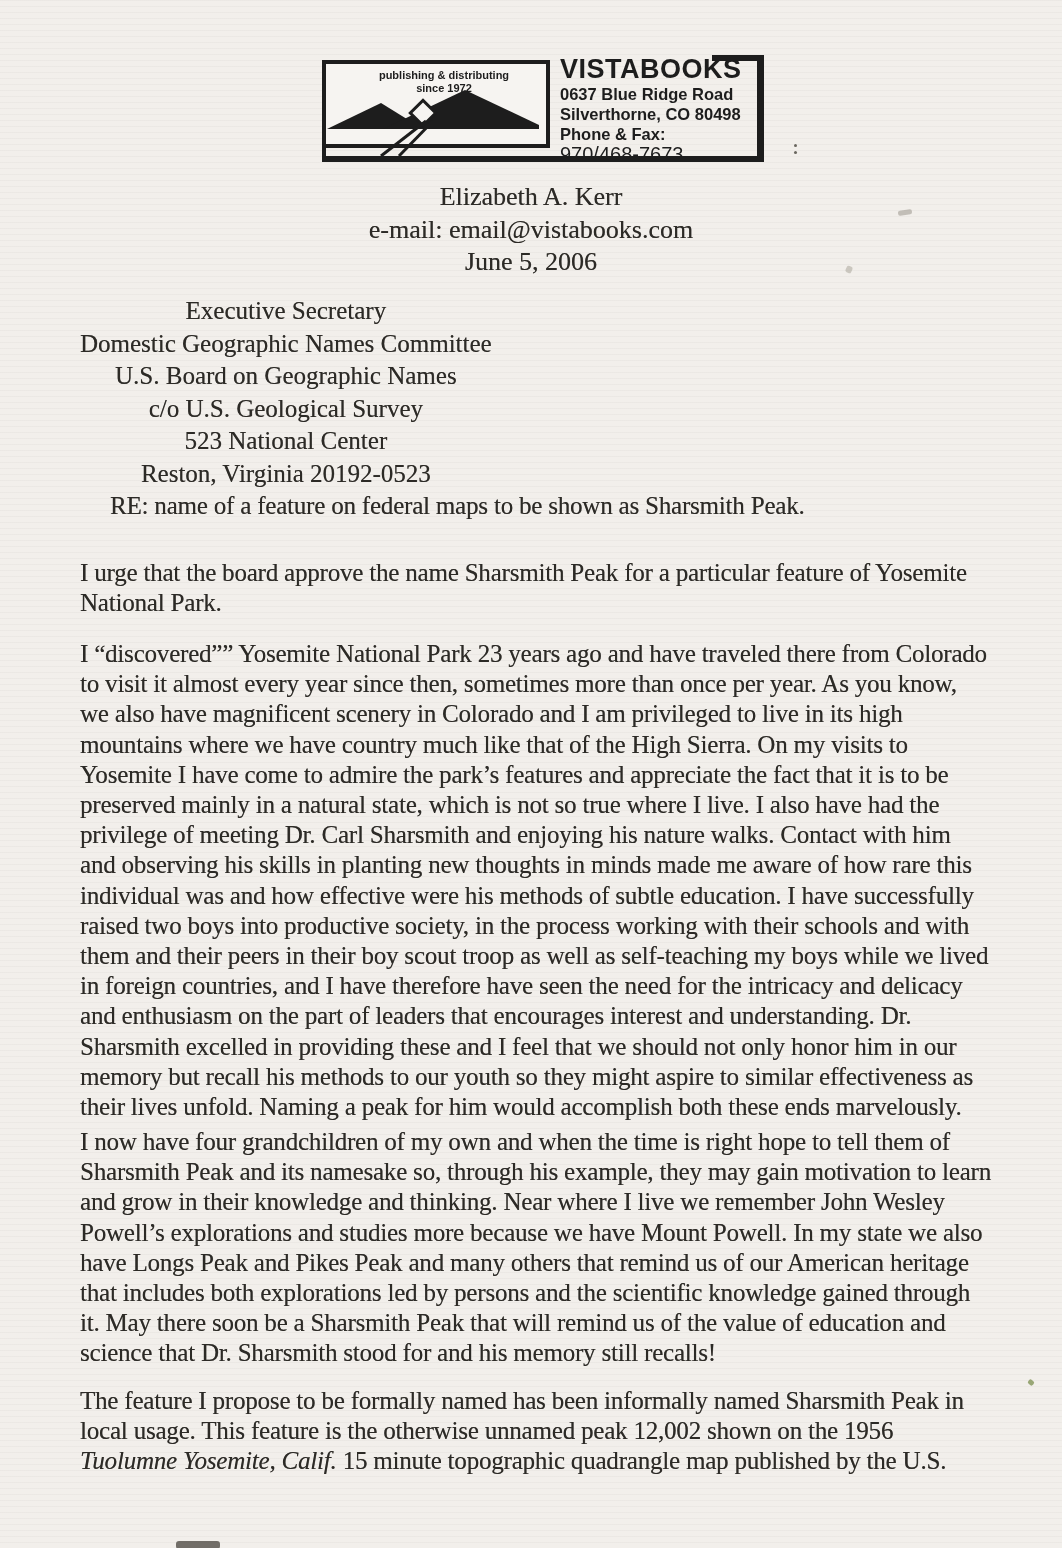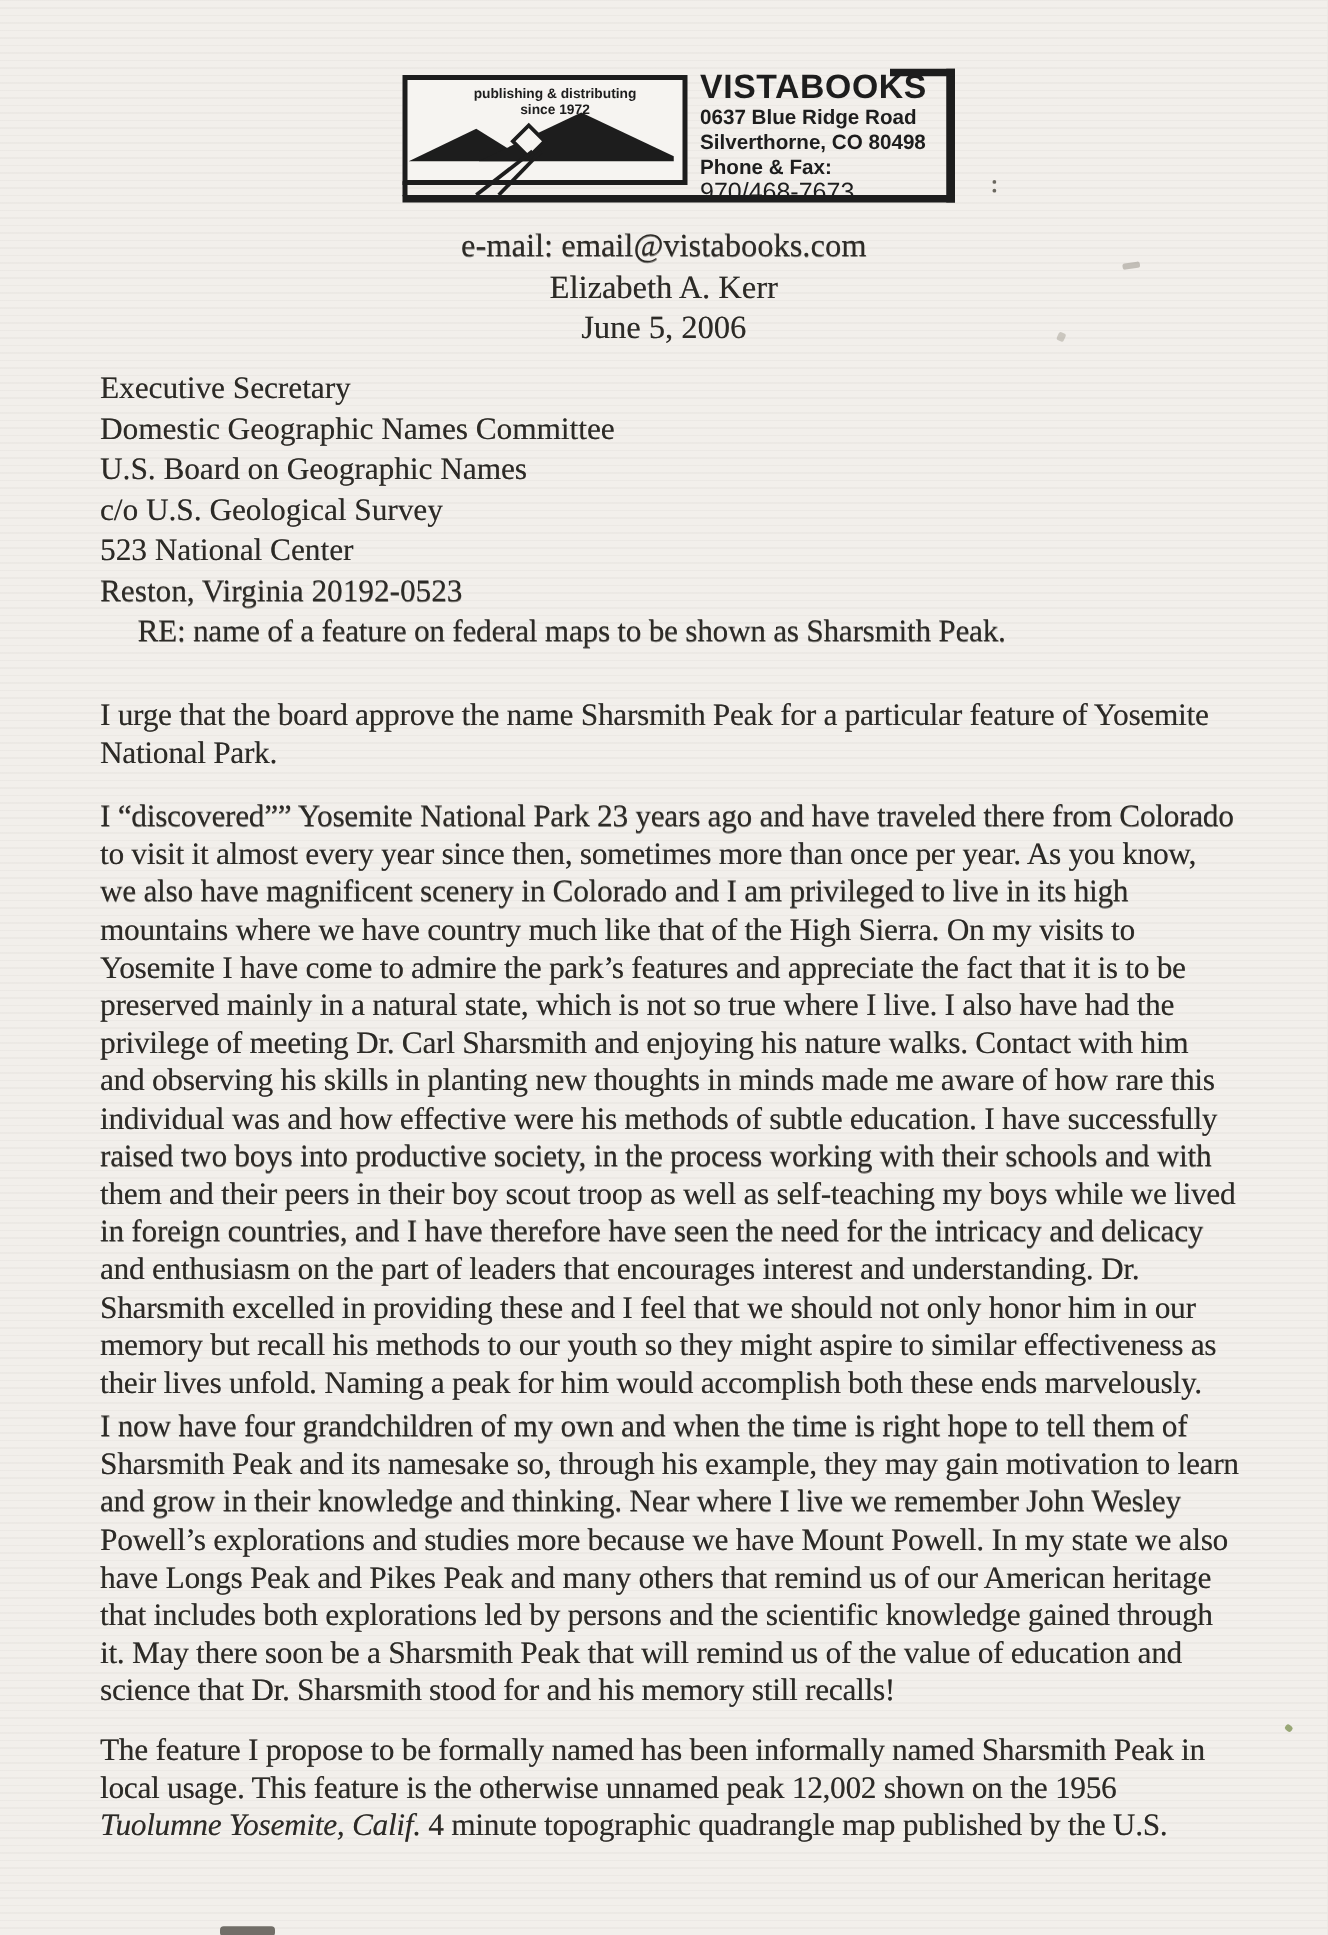--- a/index.html
+++ b/index.html
@@ -43,21 +43,21 @@
   .phone-number { font-size:20px; font-weight:normal; line-height:20px; }
 
   
   .ink { text-shadow:0.2px 0.2px 0.35px rgba(42,40,36,0.55); }
   .sender-block {
     position:absolute; left:51px; top:181px; width:960px;
     text-align:center; font-size:26px; line-height:32.5px;
   }
   .recipient {
     position:absolute; left:80px; top:295px;
-    font-size:25px; line-height:32.6px; white-space:pre;
+    font-size:25px; line-height:32.6px; white-space:pre;text-align:center;
   }
   .subject  { position:absolute; left:80px; top:492px; font-size:25px; letter-spacing:-0.2px; white-space:pre;margin-left:30px; }
   .para     { position:absolute; left:80px; width:975px; font-size:25px; line-height:30.2px; letter-spacing:-0.2px; white-space:pre; }
   .para-1 { top:558px; }
   .para-2 { top:639px; }
   .para-3 { top:1127px; }
   .para-4 { top:1386px; }
   .italic { font-style:italic; }
 
   
@@ -97,22 +97,22 @@
       <div class="phone-number">970/468-7673</div>
     </div>
 
     <div class="bracket-vert"></div>
     <div class="bracket-stub"></div>
     <div class="left-connector"></div>
     <div class="bottom-bar"></div>
   </div>
 
   <div class="sender-block ink">
+    <div>Elizabeth A. Kerr</div>
     <div>e-mail: email@vistabooks.com</div>
-    <div>Elizabeth A. Kerr</div>
     <div>June 5, 2006</div>
   </div>
 
   <div class="recipient ink">Executive Secretary
 Domestic Geographic Names Committee
 U.S. Board on Geographic Names
 c/o U.S. Geological Survey
 523 National Center
 Reston, Virginia 20192-0523</div>
 
@@ -139,21 +139,21 @@
   <div class="para para-3 ink">I now have four grandchildren of my own and when the time is right hope to tell them of
 Sharsmith Peak and its namesake so, through his example, they may gain motivation to learn
 and grow in their knowledge and thinking. Near where I live we remember John Wesley
 Powell’s explorations and studies more because we have Mount Powell. In my state we also
 have Longs Peak and Pikes Peak and many others that remind us of our American heritage
 that includes both explorations led by persons and the scientific knowledge gained through
 it. May there soon be a Sharsmith Peak that will remind us of the value of education and
 science that Dr. Sharsmith stood for and his memory still recalls!</div>
   <div class="para para-4 ink"><span>The feature I propose to be formally named has been informally named Sharsmith Peak in
 local usage. This feature is the otherwise unnamed peak 12,002 shown on the 1956
-</span><span class="italic">Tuolumne Yosemite, Calif.</span><span> 4 minute topographic quadrangle map published by the U.S.</span></div>
+</span><span class="italic">Tuolumne Yosemite, Calif.</span><span> 15 minute topographic quadrangle map published by the U.S.</span></div>
 
   <div class="speck-colon"></div>
   <div class="speck-a"></div>
   <div class="speck-b"></div>
   <div class="speck-green"></div>
   <div class="edge-smudge"></div>
 
 </div>
 
 </body></html>

